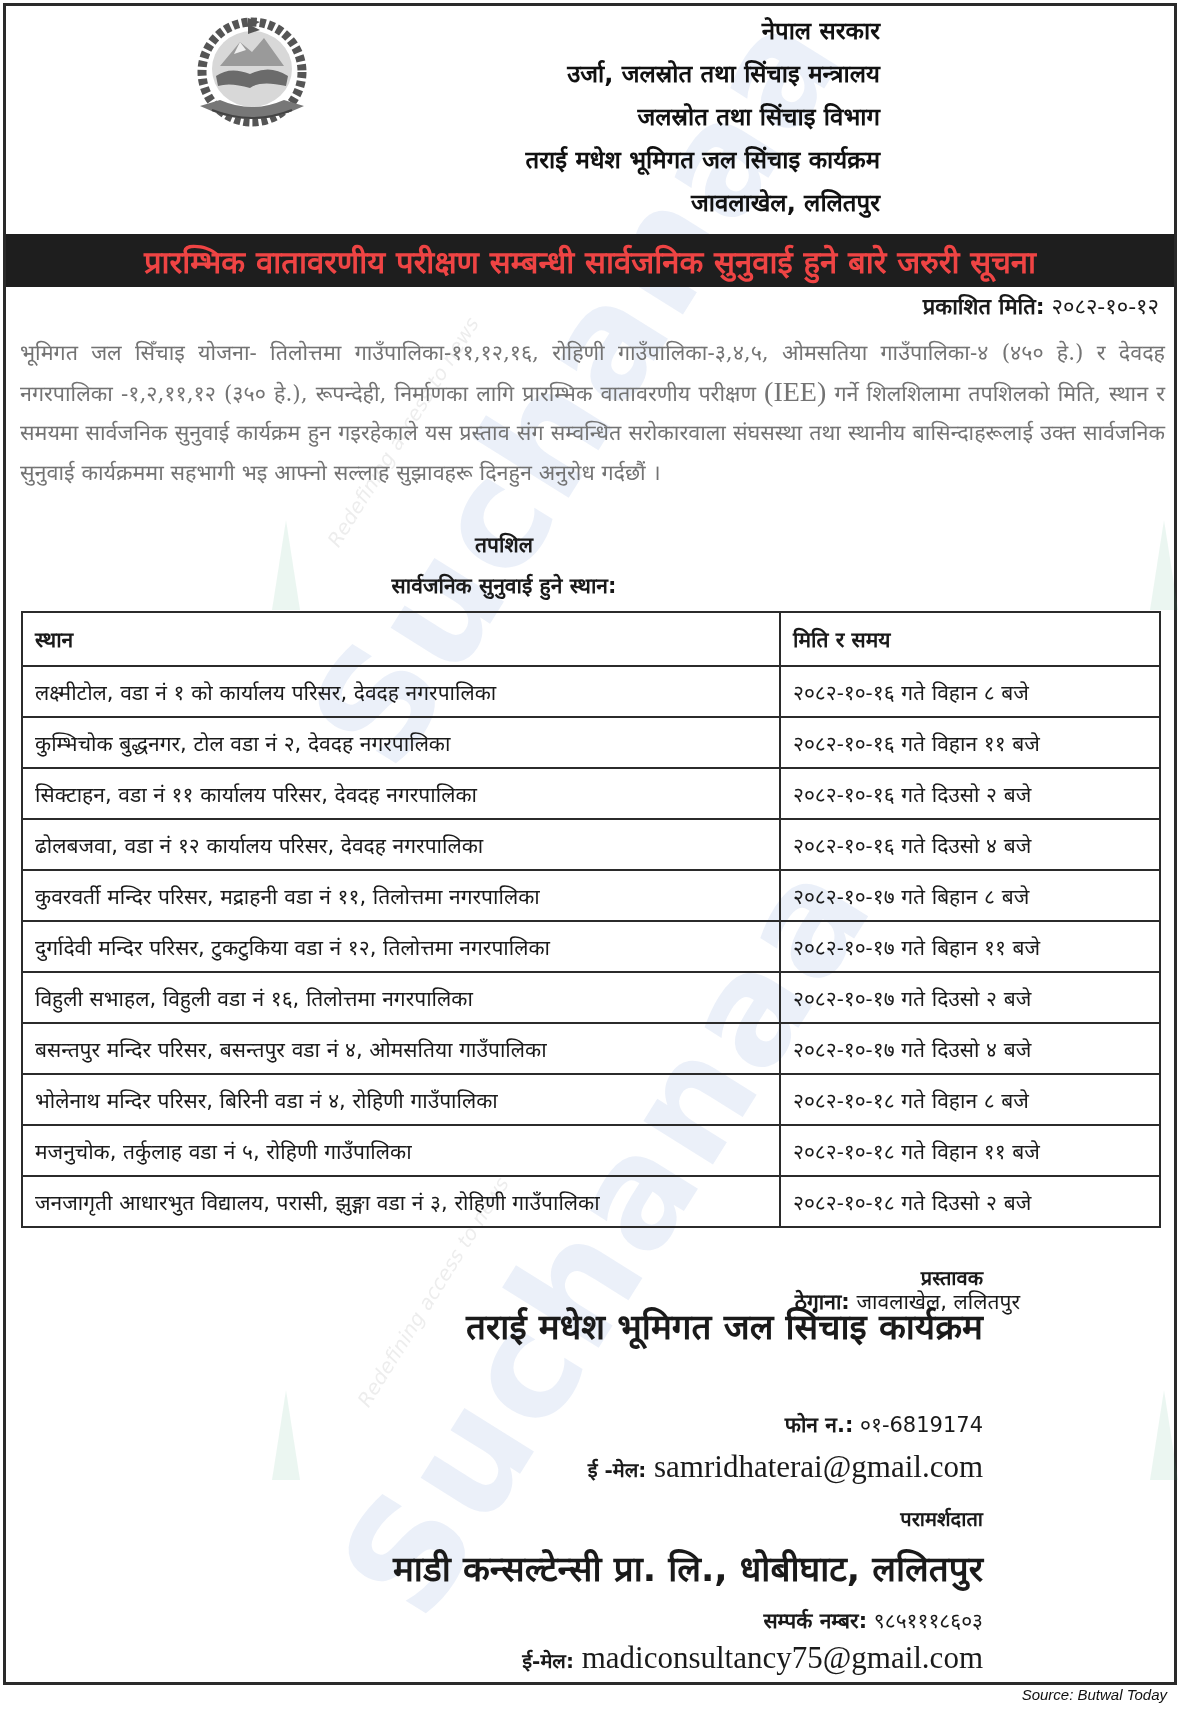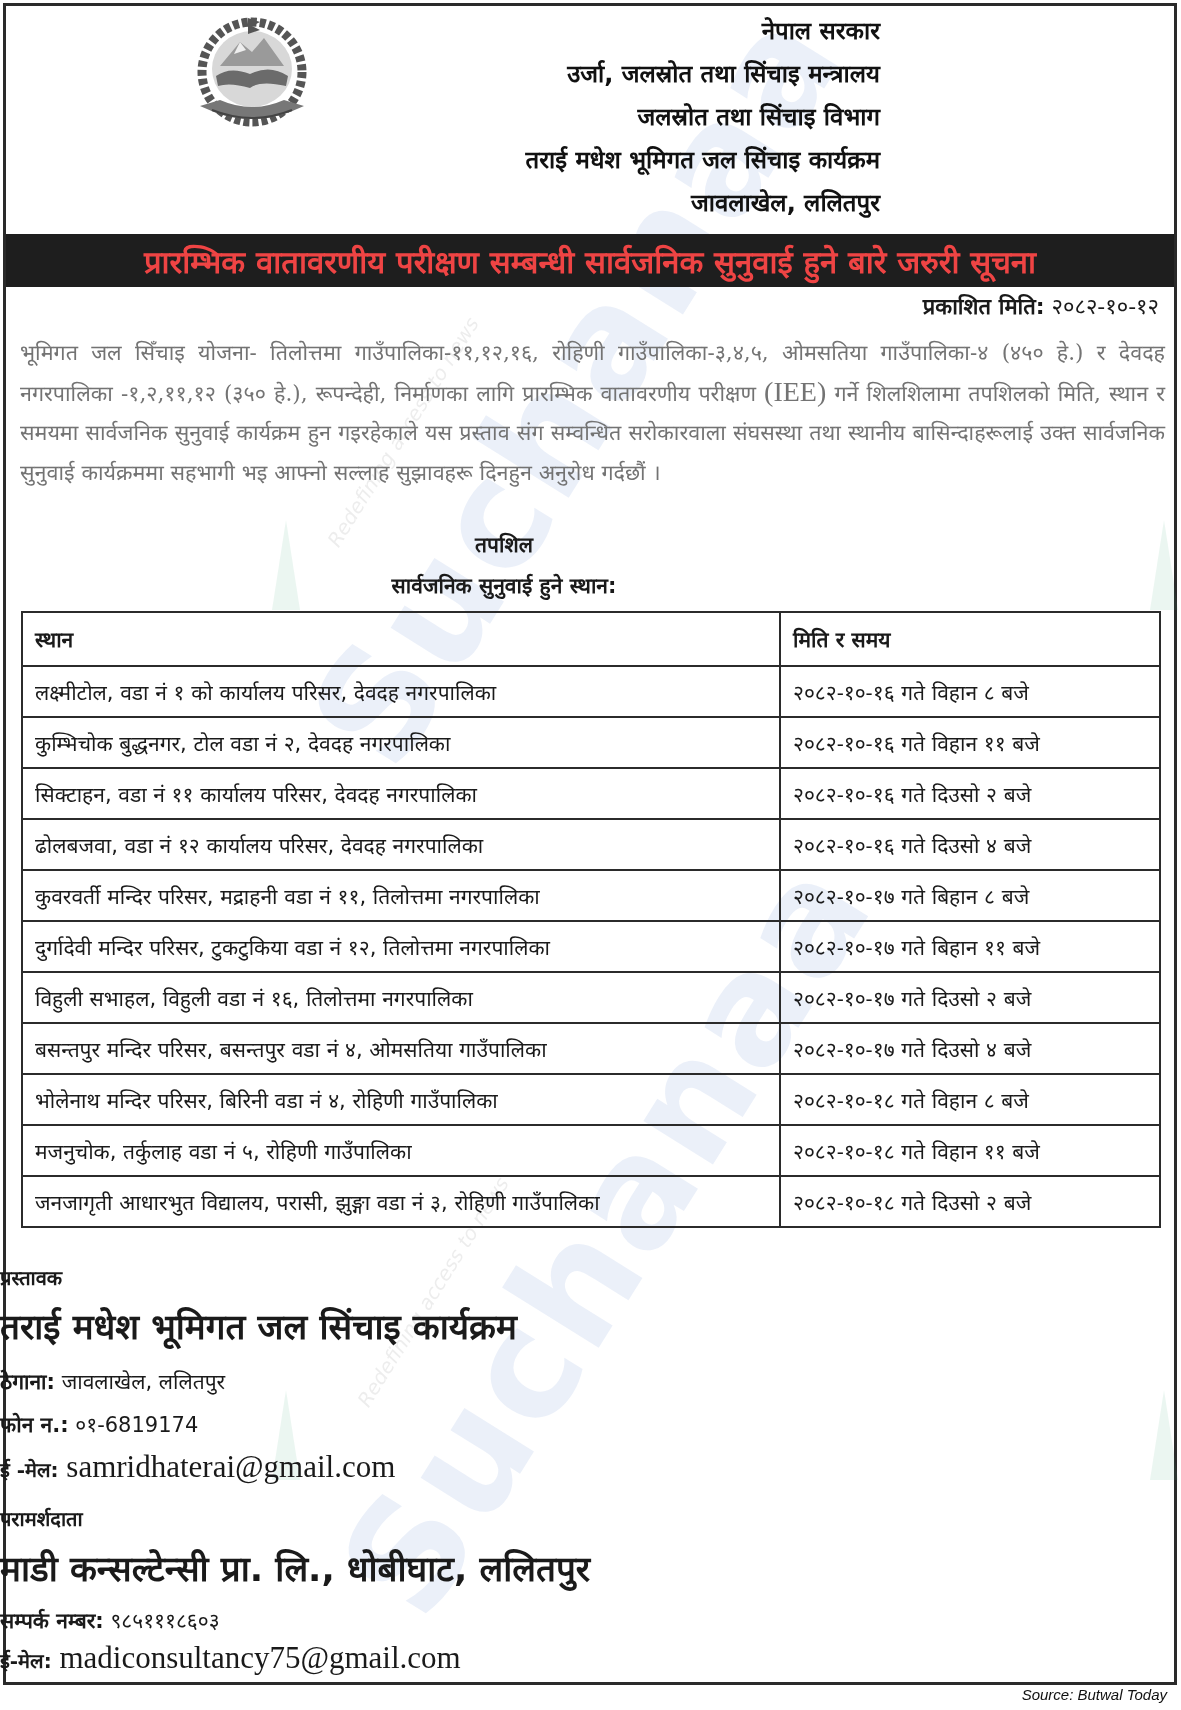--- a/index.html
+++ b/index.html
@@ -55,21 +55,21 @@
     position: absolute; left: 21px; top: 611px; width: 1140px; border-collapse: collapse;
     font-family: "DejaVu Sans", sans-serif;
   }
   table.venues th, table.venues td {
     border: 2.5px solid #2b2b2b; text-align: left; padding: 0 12px; height: 49px;
     font-size: 21px; white-space: nowrap;
   }
   table.venues th { font-weight: bold; height: 52px; }
   table.venues td.when { font-family: "DejaVu Serif", serif; padding-left: 12px; }
   .col-place { width: 732px; margin-top: 24px; }
-  .footer-block { position: absolute; left: 0; width: 983px; text-align: left; }
+  .footer-block { position: absolute; left: 0; width: 983px; text-align: right; }
   .f-label { font-weight: bold; font-size: 20px; }
   .f-org { font-weight: bold; font-size: 35px; letter-spacing: 0px; }
   .f-line { font-size: 21px; font-family: "DejaVu Sans", sans-serif; }
   .f-line b { font-weight: bold; }
   .f-email { font-family: "Liberation Serif", serif; font-size: 31px; }
   .f-email .k { font-family: "DejaVu Sans", sans-serif; font-size: 20px; font-weight: bold; }
   .source {
     position: absolute; right: 14px; top: 1686px; font-family: "Liberation Sans", sans-serif;
     font-style: italic; font-size: 15px; color: #111;
   }
@@ -171,21 +171,21 @@
       </tr>
     <tr>
         <td>जनजागृती आधारभुत विद्यालय, परासी, झुङ्गा वडा नं ३, रोहिणी गाउँपालिका</td>
         <td class="when">२०८२-१०-१८ गते दिउसो २ बजे</td>
       </tr>
   </tbody>
 </table>
 
 <div class="footer-block f-label" style="top:1264px;">प्रस्तावक</div>
 <div class="footer-block f-org" style="top:1302px;">तराई मधेश भूमिगत जल सिंचाइ कार्यक्रम</div>
-<div class="footer-block f-line" style="top:1367px;">
+<div class="footer-block f-line" style="top:1287px;padding-left:37px;">
   <b>ठेगाना:</b>
   <span>जावलाखेल, ललितपुर</span>
 </div>
 <div class="footer-block f-line" style="top:1410px;">
   <b>फोन न.:</b>
   <span>०१-6819174</span>
 </div>
 <div class="footer-block f-email" style="top:1449px;">
   <span class="k">ई -मेल:</span>
   <span>samridhaterai@gmail.com</span>

